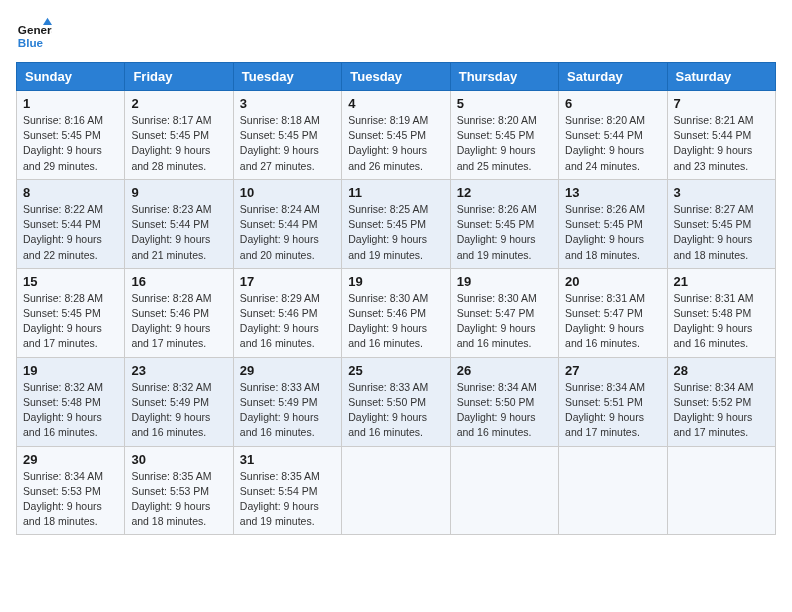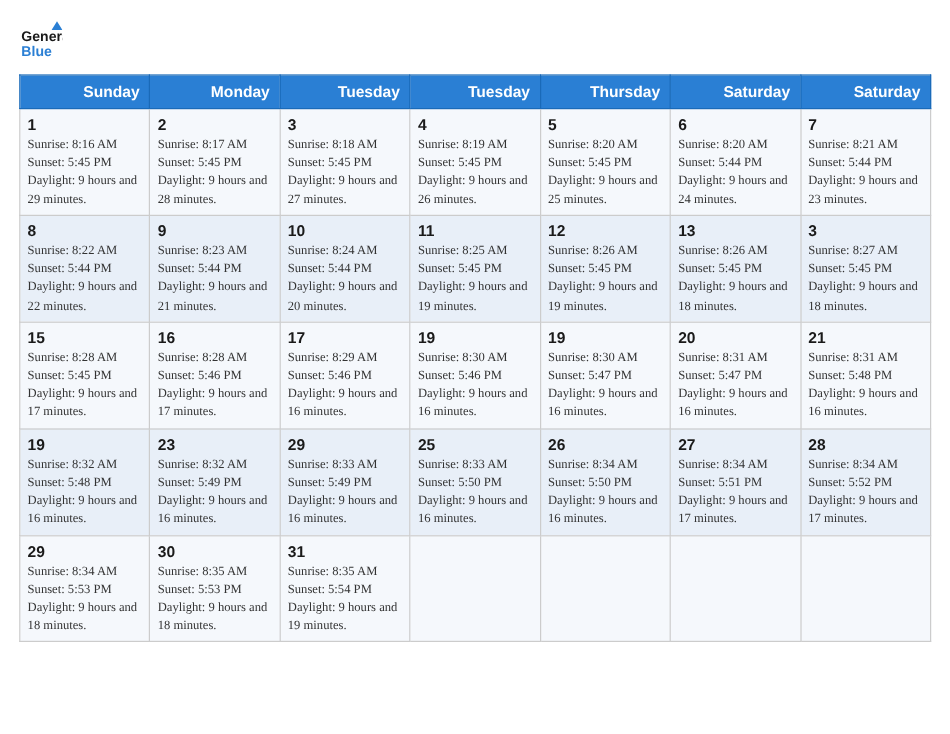--- a/index.html
+++ b/index.html
@@ -39,21 +39,21 @@
     }
     .calendar {
       width: 100%;
       border-collapse: collapse;
       font-size: 11px;
     }
     .calendar thead tr th {
       background-color: #2a7fd4;
       color: #fff;
       padding: 6px 8px;
-      text-align: right;
+      text-align: left;
       font-size: 13px;
       font-weight: bold;
       border: 1px solid #1a6ab8;
     }
     .calendar tbody tr td {
       border: 1px solid #ccc;
       vertical-align: top;
       padding: 5px 6px;
       width: calc(100% / 7);
       min-height: 80px;
@@ -68,21 +68,20 @@
       font-size: 13px;
       font-weight: bold;
       color: #1a1a1a;
       display: block;
       margin-bottom: 2px;
     }
     .day-info {
       color: #333;
       font-size: 10.5px;
       line-height: 1.45;
-      font-family: Liberation Serif, serif;
     }
     td.empty {
       background-color: #f5f8fc;
     }
   </style>
 </head>
 <body>
 
 <div class="header-area">
   <div class="logo">
@@ -96,21 +95,21 @@
   <div class="title-area">
     <div class="main-title"></div>
     <div class="subtitle"></div>
   </div>
 </div>
 
 <table class="calendar">
   <thead>
     <tr id="header-row">
         <th>Sunday</th>
-        <th>Monday</th>
+        <th>Friday</th>
         <th>Tuesday</th>
         <th>Tuesday</th>
         <th>Thursday</th>
         <th>Saturday</th>
         <th>Saturday</th>
       </tr>
   </thead>
   <tbody id="calendar-body">
       <tr>
         <td>

